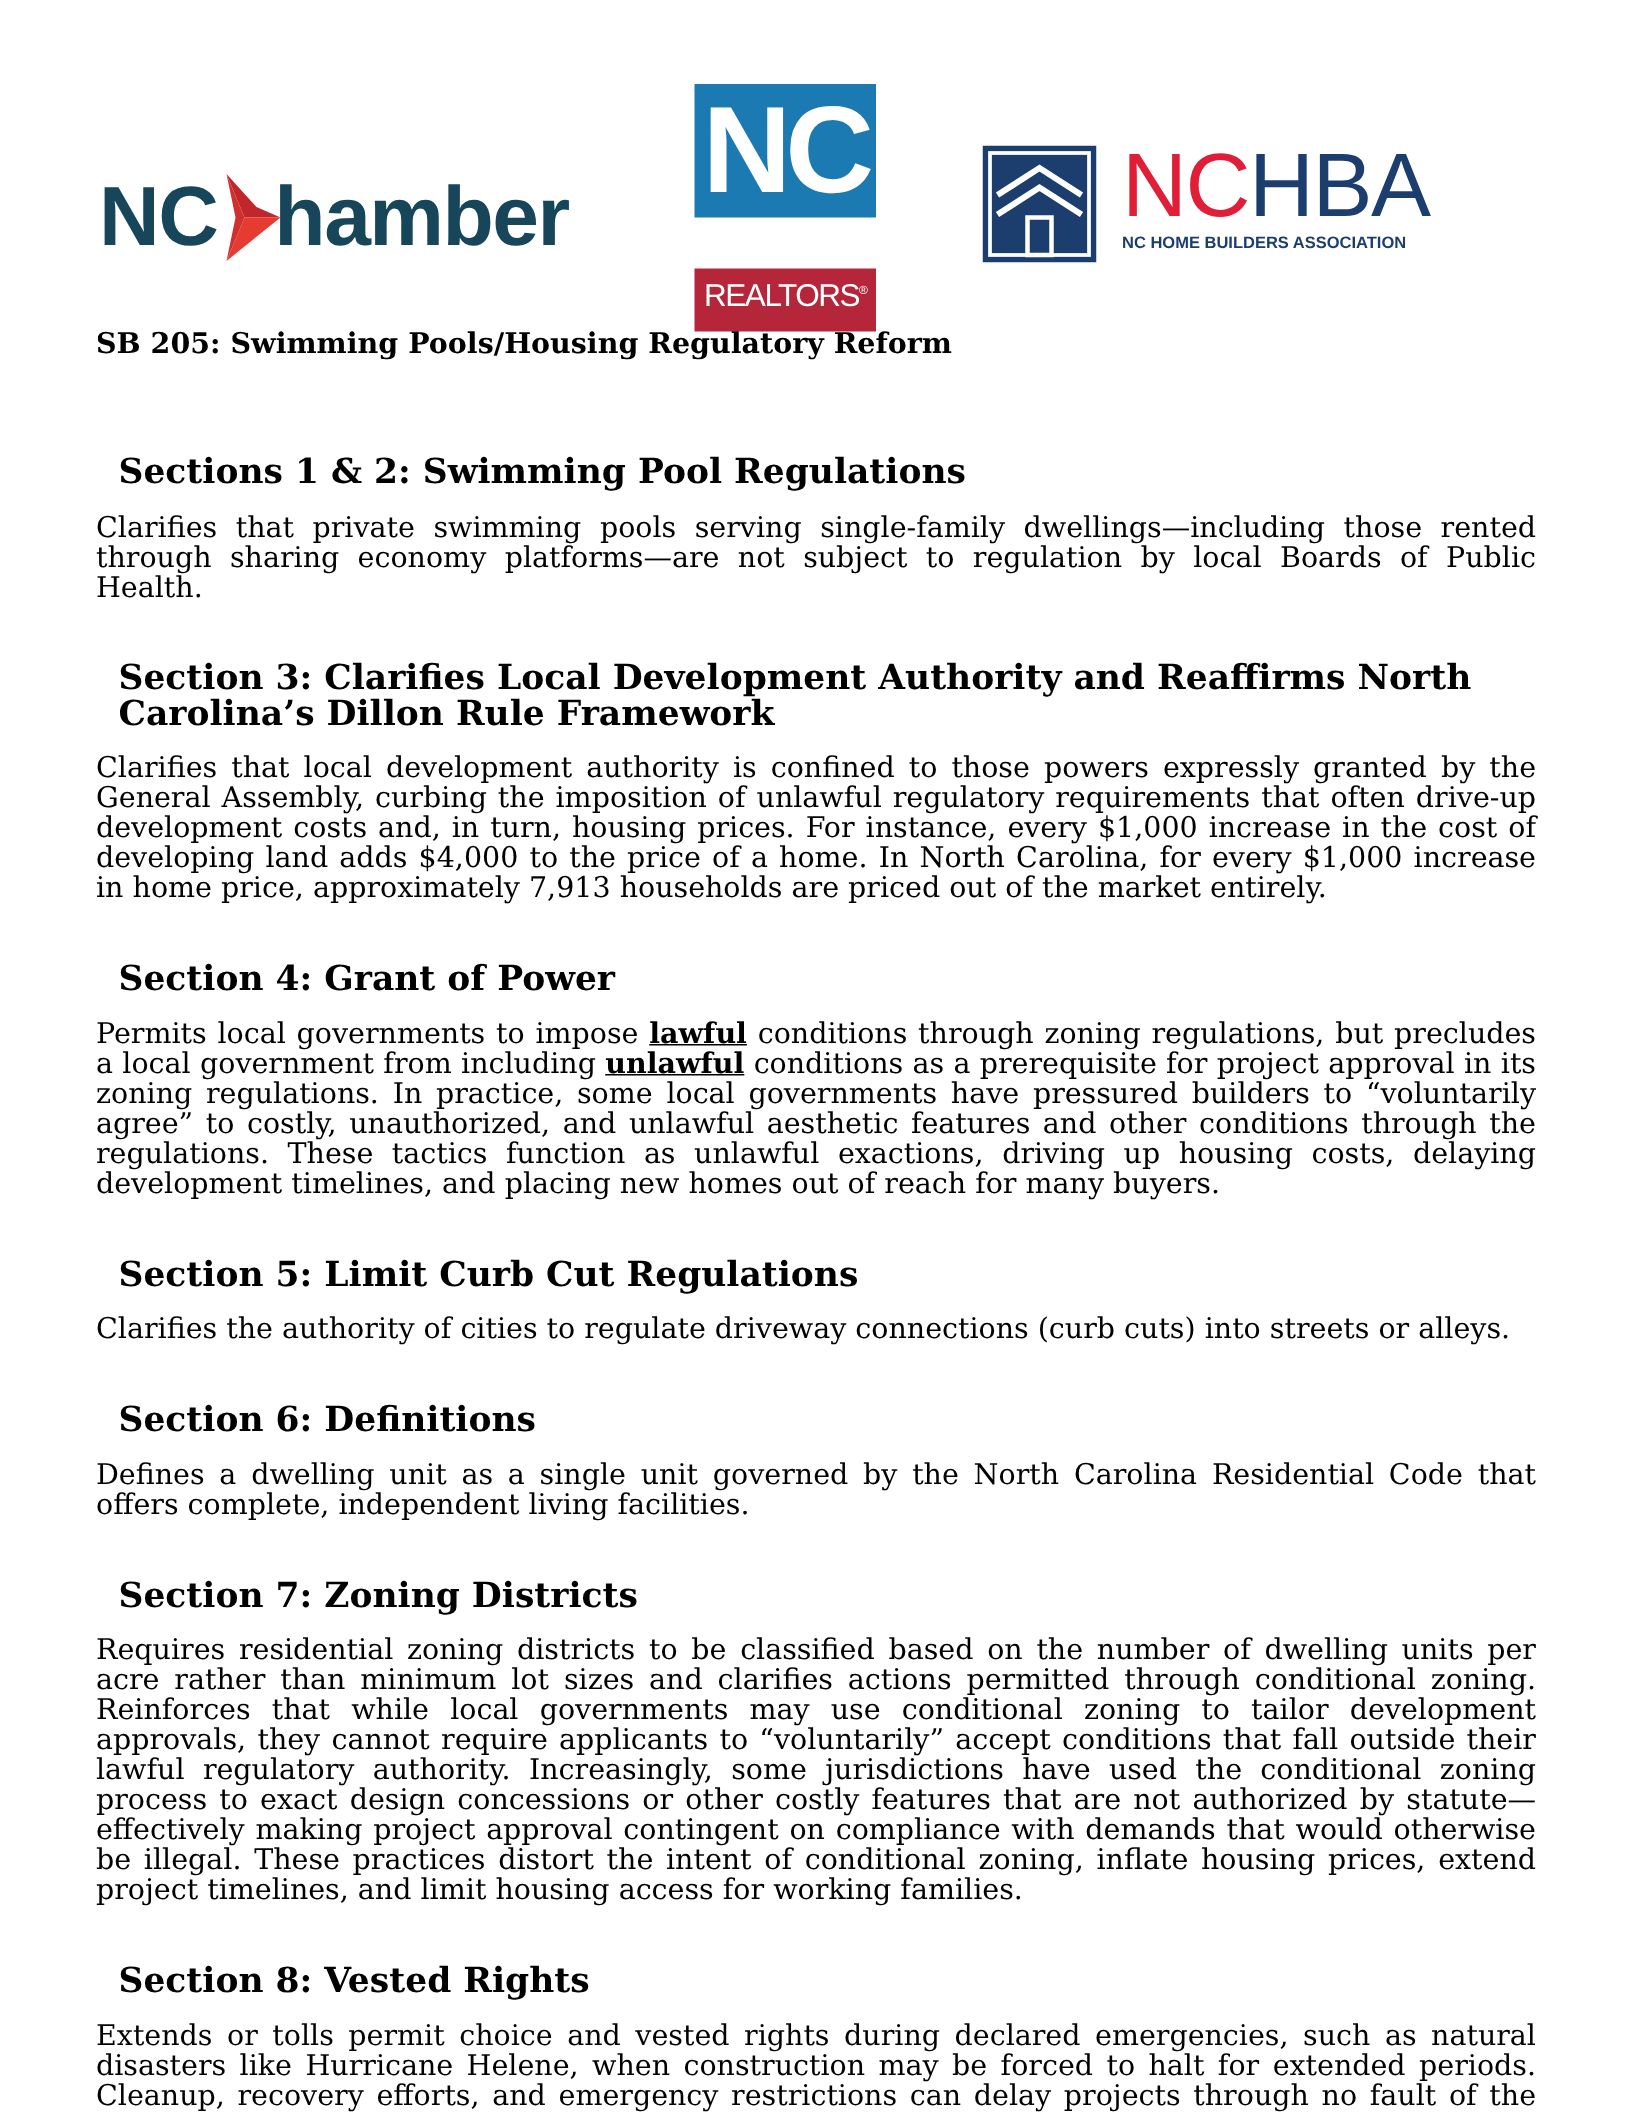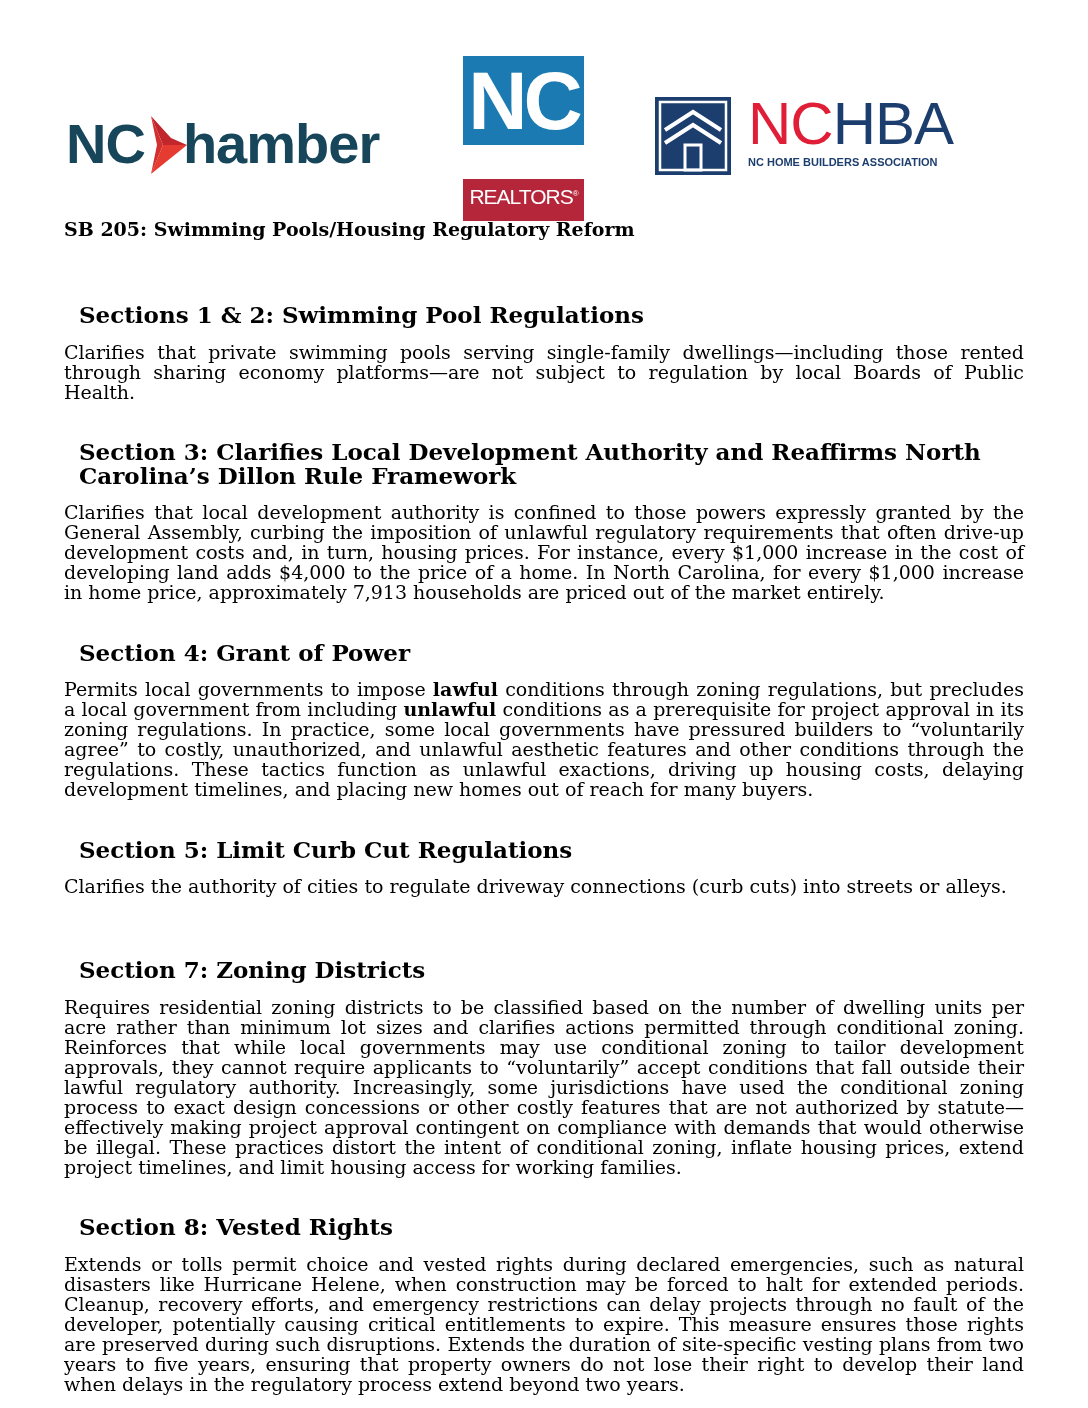--- a/index.html
+++ b/index.html
@@ -58,21 +58,21 @@
     }
 
     
     .doc { position: absolute; left: 64px; top: 217px; width: 960px; }
     .doc-title { font-weight: bold; font-size: 19px; line-height: 25px; margin: 0; }
     .section { margin: 0; }
     .section-heading { font-weight: bold; font-size: 23px; line-height: 23.5px; margin: 15px; }
     .section-body {
       font-size: 19px; line-height: 20px; margin: 0; text-align: justify;
     }
-    .section-body u b, .section-body .emph { font-weight: bold; }
+    .section-body u b, .section-body .emph { font-weight: bold; text-decoration: underline; }
     .gap-title { height: 46px; }
     .gap { height: 23.5px; }
   </style>
 </head>
 <body>
 
 <div class="logos">
 
   <div class="chamber">
     <span class="nc">NC</span>
@@ -123,20 +123,24 @@
     <p class="section-body"><span>Permits local governments to impose </span><span class="emph">lawful</span><span> conditions through zoning regulations, but precludes a local government from including </span><span class="emph">unlawful</span><span> conditions as a prerequisite for project approval in its zoning regulations. In practice, some local governments have pressured builders to “voluntarily agree” to costly, unauthorized, and unlawful aesthetic features and other conditions through the regulations. These tactics function as unlawful exactions, driving up housing costs, delaying development timelines, and placing new homes out of reach for many buyers.</span></p>
   </div>
   <div class="gap"></div>
 
   <div class="section">
     <p class="section-heading">Section 5: Limit Curb Cut Regulations</p>
     <p class="section-body">Clarifies the authority of cities to regulate driveway connections (curb cuts) into streets or alleys.</p>
   </div>
   <div class="gap"></div>
 
+  <div class="section">
+    <p class="section-heading">Section 6: Definitions</p>
+    <p class="section-body">Defines a dwelling unit as a single unit governed by the North Carolina Residential Code that offers complete, independent living facilities.</p>
+  </div>
   <div class="gap"></div>
 
   <div class="section">
     <p class="section-heading">Section 7: Zoning Districts</p>
     <p class="section-body">Requires residential zoning districts to be classified based on the number of dwelling units per acre rather than minimum lot sizes and clarifies actions permitted through conditional zoning. Reinforces that while local governments may use conditional zoning to tailor development approvals, they cannot require applicants to “voluntarily” accept conditions that fall outside their lawful regulatory authority. Increasingly, some jurisdictions have used the conditional zoning process to exact design concessions or other costly features that are not authorized by statute—effectively making project approval contingent on compliance with demands that would otherwise be illegal. These practices distort the intent of conditional zoning, inflate housing prices, extend project timelines, and limit housing access for working families.</p>
   </div>
   <div class="gap"></div>
 
   <div class="section">
     <p class="section-heading">Section 8:  Vested Rights</p>

